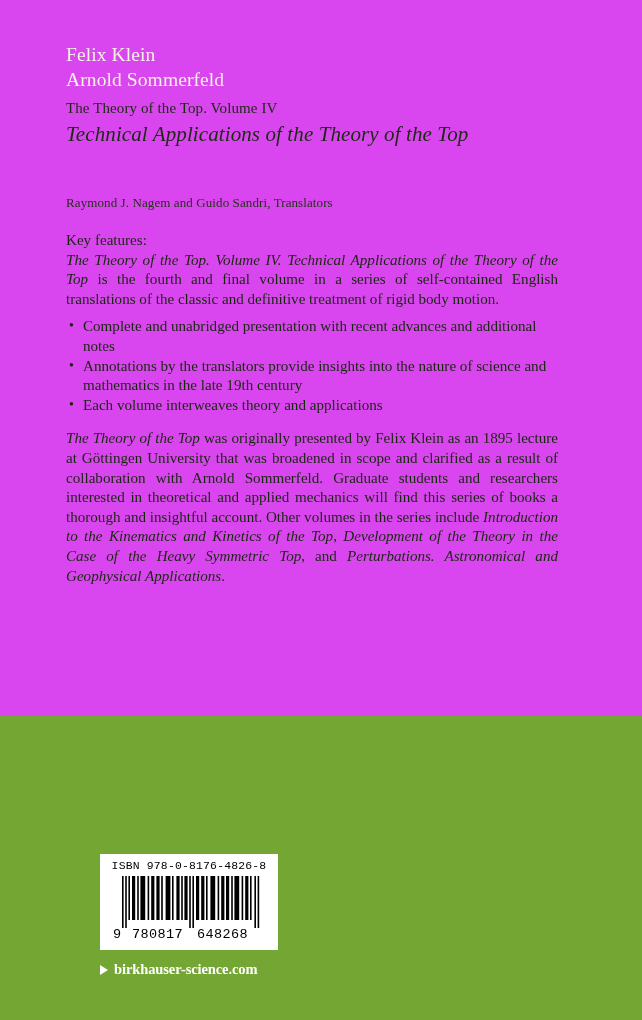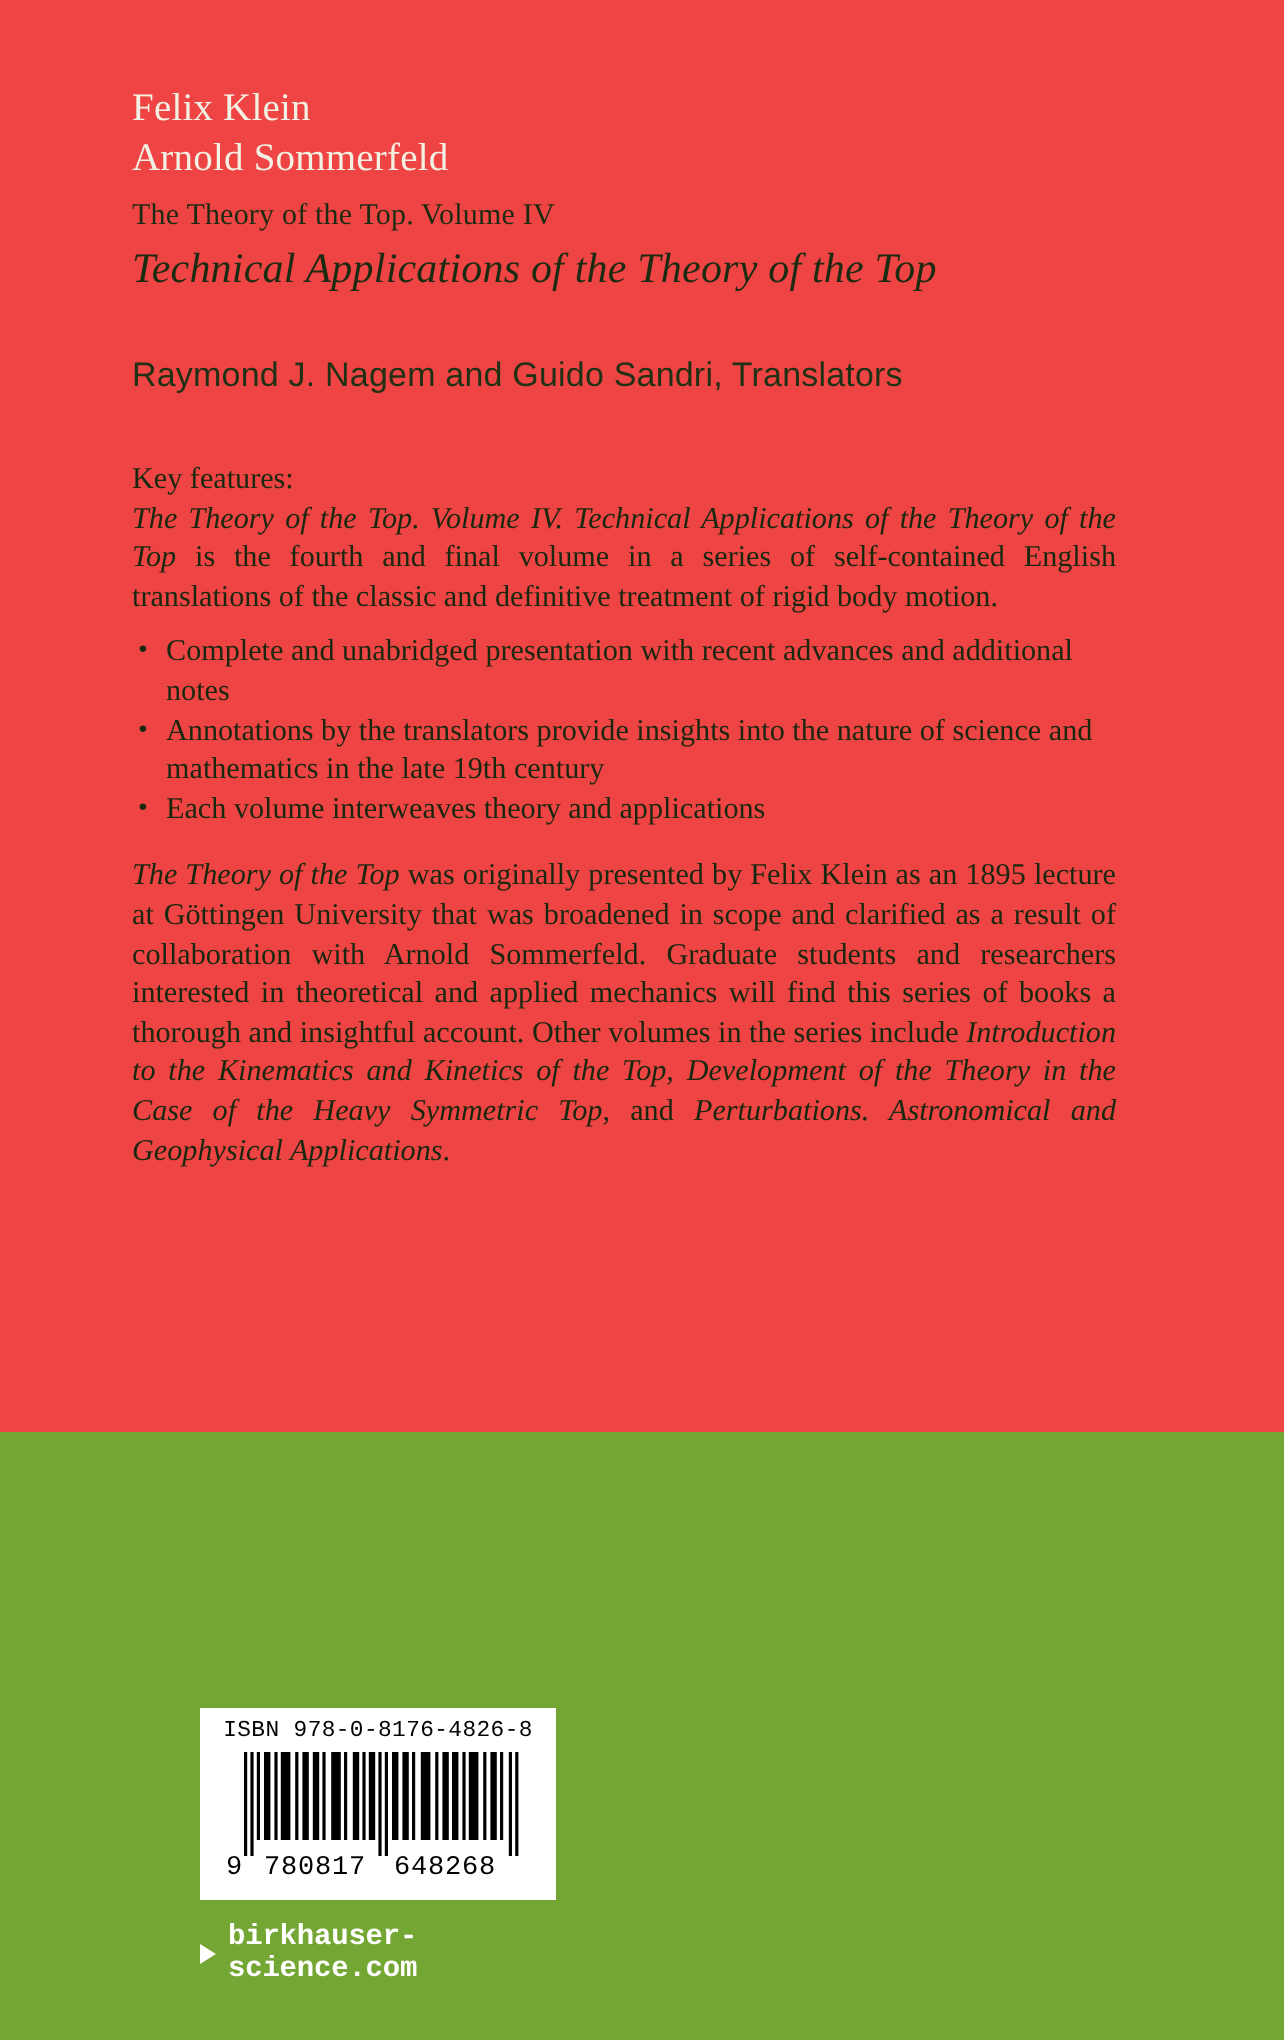--- a/index.html
+++ b/index.html
@@ -12,21 +12,21 @@
     overflow: hidden;
     background: #74a634;
     font-family: "Liberation Serif", serif;
     -webkit-font-smoothing: antialiased;
   }
 
   .cover {
     position: relative;
     width: 642px;
     height: 716px;
-    background: #ef4444;
+    background: #d946ef;
     box-sizing: border-box;
   }
 
   
   .top-block {
     position: absolute;
     left: 66px;
     top: 42px;
     width: 500px;
   }
@@ -52,24 +52,24 @@
     color: #1a2b11;
     font-size: 21px;
     line-height: 25px;
     font-style: italic;
     font-family: "Liberation Serif", serif;
     letter-spacing: 0.1px;
   }
 
   .translators {
     color: #1f3114;
-    font-size: 17px;
+    font-size: 13px;
     line-height: 24px;
-    margin-top: 29px;
-    font-family: Liberation Sans, sans-serif;
+    margin-top: 44px;
+    font-family: Liberation Serif, serif;
     letter-spacing: 0.1px;
   }
 
   
   .body-block {
     position: absolute;
     left: 66px;
     top: 218px;
     width: 492px;
     color: #18280f;
@@ -188,21 +188,21 @@
     left: 84px;
     top: 0;
     letter-spacing: 0.4px;
   }
 
   .web-line {
     margin-top: 11px;
     display: flex;
     align-items: center;
     color: #ffffff;
-    font-family: Liberation Mono, monospace;
+    font-family: Liberation Serif, serif;
     font-weight: bold;
     font-size: 14.5px;
     letter-spacing: -0.1px;
   }
 
   .tri-icon {
     width: 0;
     height: 0;
     border-left: 8px solid #ffffff;
     border-top: 5.5px solid transparent;

